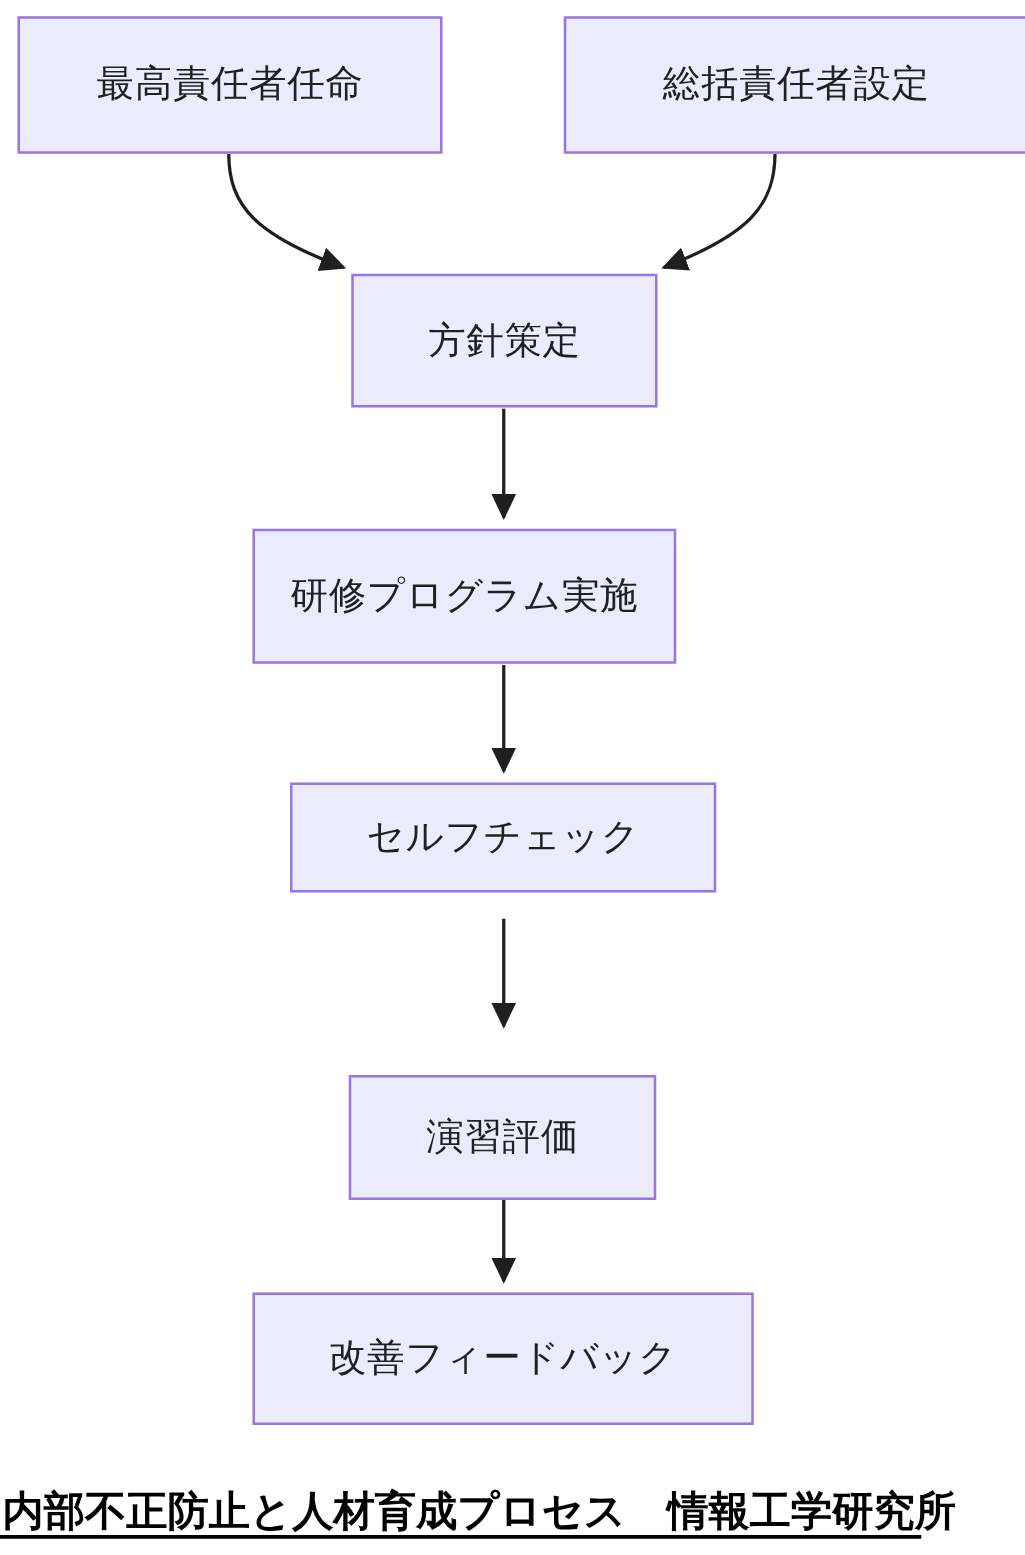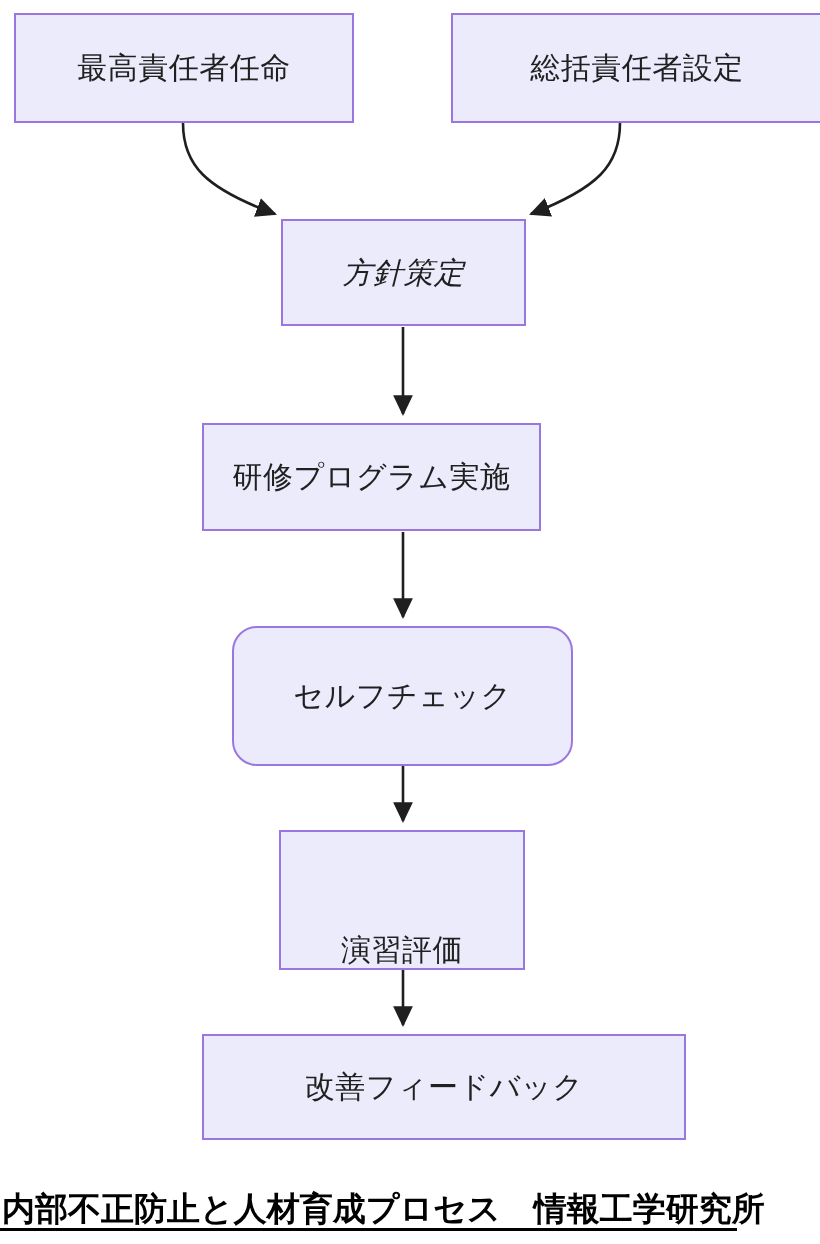--- a/index.html
+++ b/index.html
@@ -42,25 +42,25 @@
     font-size: 30px;
     line-height: 1.2;
     letter-spacing: 0.5px;
     white-space: nowrap;
   }
   .node-label {
     display: block;
   }
   #node-chief        { left: 14px;  top: 13px;   width: 340px; height: 110px; }
   #node-general      { left: 451px; top: 13px;   width: 372px; height: 110px; }
-  #node-policy       { left: 281px; top: 219px;  width: 245px; height: 107px; font-style: italic; }
+  #node-policy       { left: 281px; top: 219px;  width: 245px; height: 107px; }
   #node-training     { left: 202px; top: 423px;  width: 339px; height: 108px; }
-  #node-selfcheck    { left: 232px; top: 626px;  width: 341px; height: 140px; border-radius: 25px; }
-  #node-drill        { left: 279px; top: 830px;  width: 246px; height: 140px; align-items: flex-end; }
-  #node-feedback     { left: 202px; top: 1034px; width: 484px; height: 106px; }
+  #node-selfcheck    { left: 232px; top: 626px;  width: 341px; height: 88px; }
+  #node-drill        { left: 279px; top: 860px;  width: 246px; height: 100px; }
+  #node-feedback     { left: 202px; top: 1034px; width: 401px; height: 106px; }
 
   .caption {
     position: absolute;
     left: 0;
     top: 1187px;
     width: 664px;
     height: 57px;
   }
   .caption-text {
     position: absolute;

